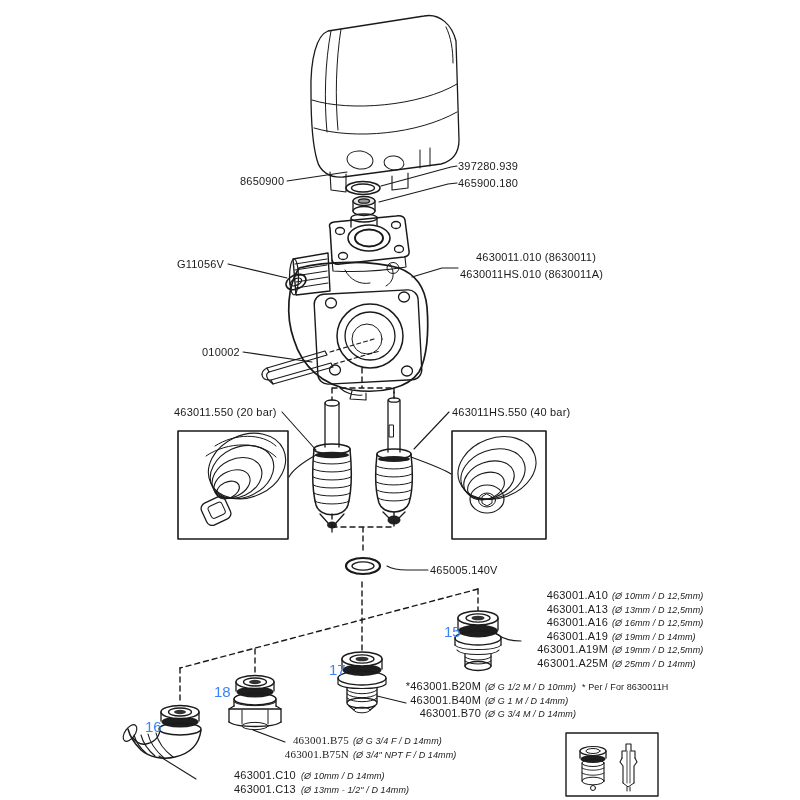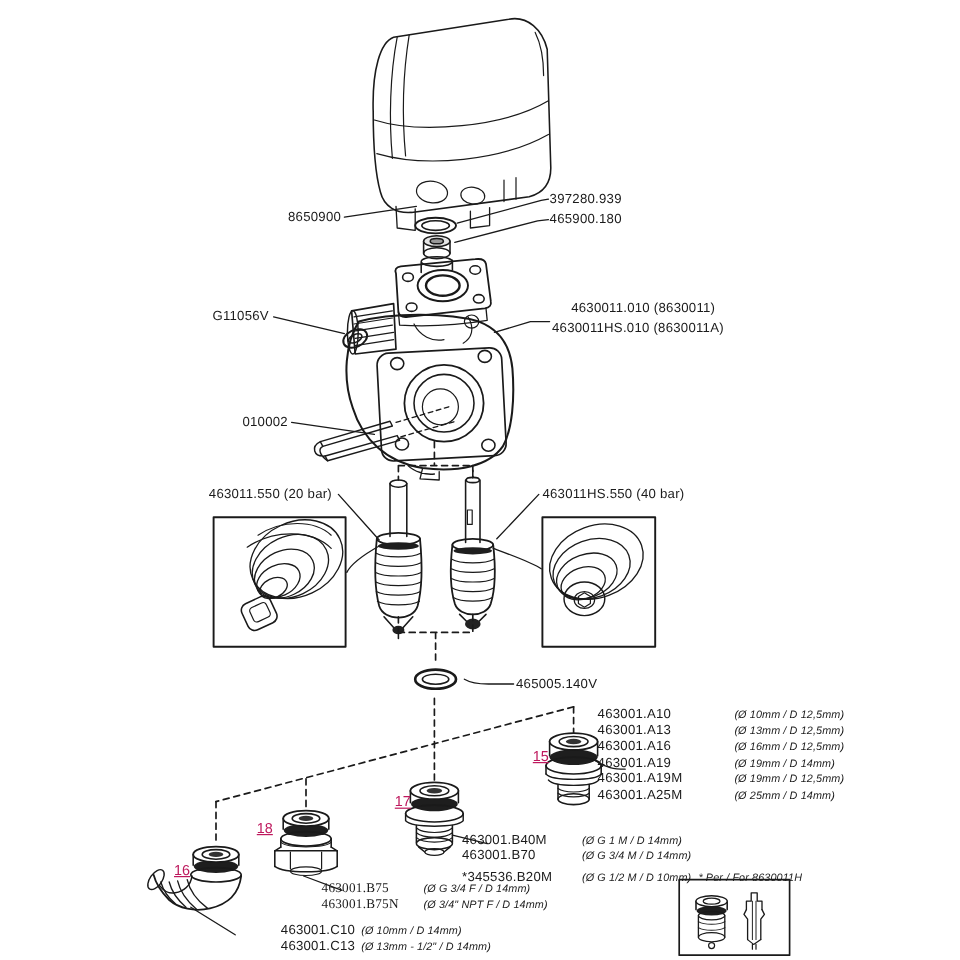--- a/index.html
+++ b/index.html
@@ -1,29 +1,29 @@
 <!DOCTYPE html>
 <html><head>
 <meta charset="utf-8">
 <style>
   html,body{margin:0;padding:0;background:#fff;}
   .stage{position:relative;width:800px;height:800px;background:#ffffff;overflow:hidden;
          font-family:"Liberation Sans", sans-serif;color:#1b1b1b;}
   svg{position:absolute;left:0;top:0;}
   .lbl{position:absolute;font-size:11px;white-space:nowrap;letter-spacing:.2px;color:#1b1b1b;}
-  .num{position:absolute;font-size:12px;white-space:nowrap;color:#be185d;text-decoration:underline;}
+  .num{position:absolute;font-size:15px;white-space:nowrap;color:#3b82f6;}
   .plist{position:absolute;}
   .prow{display:flex;align-items:baseline;height:13.6px;line-height:13.6px;white-space:nowrap;}
-  .pcode{font-size:11px;letter-spacing:.2px;}
+  .pcode{font-size:11px;text-align:right;letter-spacing:.2px;}
   .a-col .pcode{width:110px;}
   .b-col .pcode{width:96px;}
   .b75-col .pcode{width:81px;font-family:Liberation Serif, serif;}
   .c-col .pcode{width:63px;text-align:left;margin-left:32px;}
   .pspec{font-size:9px;font-style:italic;margin-left:4px;letter-spacing:.1px;}
-  .pnote{font-size:9px;font-style:italic;margin-left:6px;letter-spacing:.1px;margin-top:45px;}
+  .pnote{font-size:9px;margin-left:6px;letter-spacing:.1px;}
 </style>
 </head>
 <body>
 
 <div class="stage">
 
 <svg width="800" height="800" viewBox="0 0 800 800" fill="none" stroke="#1a1a1a" stroke-width="1.3" stroke-linecap="round" stroke-linejoin="round">
 
   <g>
     <path d="M311,93 C310,58 317,35 328,31 L424,16 C440,13 452,25 456,41 L459,140 C459,153 452,161 441,164 L343,177 C330,178 320,172 317,160 C313,146 311,118 311,93 Z"></path>
@@ -289,21 +289,21 @@
         <span class="pspec">(Ø 19mm / D 12,5mm)</span>
       </div>
   <div class="prow">
         <span class="pcode">463001.A25M</span>
         <span class="pspec">(Ø 25mm / D 14mm)</span>
       </div>
 </div>
 
 <div class="plist b-col" style="left:385px;top:680px">
   <div class="prow">
-        <span class="pcode">*345536.B20M</span>
+        <span class="pcode">*463001.B20M</span>
         <span class="pspec">(Ø G 1/2 M / D 10mm)</span>
         <span class="pnote">* Per / For 8630011H</span>
       </div>
   <div class="prow">
         <span class="pcode">463001.B40M</span>
         <span class="pspec">(Ø G 1 M / D 14mm)</span>
       </div>
   <div class="prow">
         <span class="pcode">463001.B70</span>
         <span class="pspec">(Ø G 3/4 M / D 14mm)</span>

